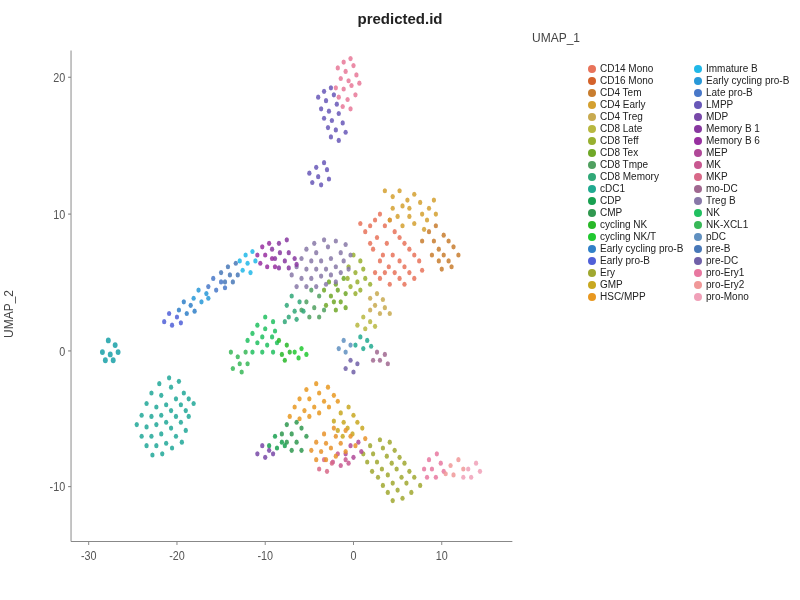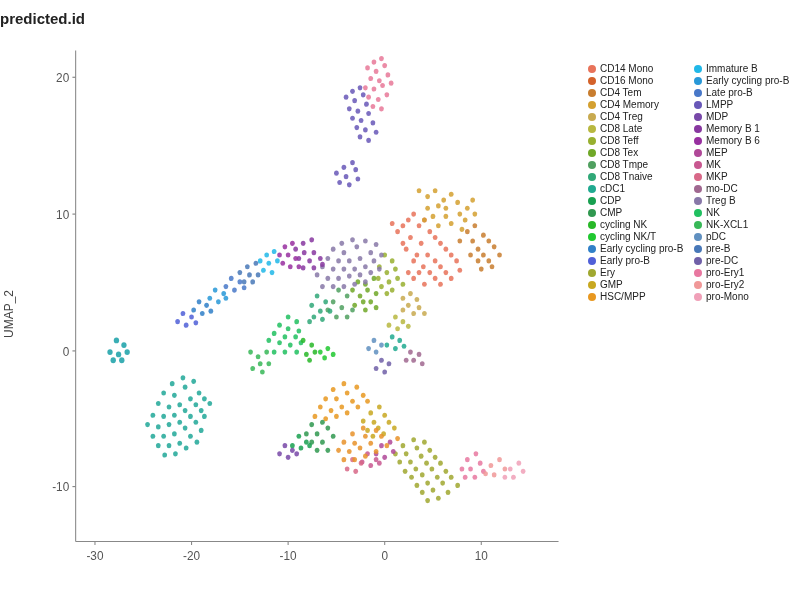--- a/index.html
+++ b/index.html
@@ -9,20 +9,21 @@
       background: #fff;
       font-family: Arial, sans-serif;
       overflow: hidden;
     }
     #main-container {
       width: 800px;
       height: 600px;
       position: relative;
       display: flex;
       flex-direction: column;
+      align-items: center;
     }
     #chart-title {
       font-size: 15px;
       font-weight: bold;
       margin-top: 10px;
       margin-bottom: 0px;
       color: #222;
     }
     #chart-area {
       display: flex;
@@ -724,20 +725,21 @@
               <circle cx="336" cy="50" r="2.2"></circle>
               <circle cx="344" cy="48" r="2.2"></circle>
             <circle cx="323" cy="60" r="2.2"></circle>
               <circle cx="332" cy="62" r="2.2"></circle>
               <circle cx="340" cy="58" r="2.2"></circle>
             <circle cx="327" cy="68" r="2.2"></circle>
               <circle cx="335" cy="70" r="2.2"></circle>
           </g>
         </svg>
       </div>
+      <div id="x-label">UMAP_1</div>
     </div>
     <div id="legend">
     <div class="legend-item">
           <div class="legend-dot" style="background: rgb(232, 115, 90);"></div>
           <span class="legend-label">CD14 Mono</span>
         </div>
         <div class="legend-item">
           <div class="legend-dot" style="background: rgb(32, 184, 232);"></div>
           <span class="legend-label">Immature B</span>
         </div>
@@ -752,21 +754,21 @@
         <div class="legend-item">
           <div class="legend-dot" style="background: rgb(200, 125, 47);"></div>
           <span class="legend-label">CD4 Tem</span>
         </div>
         <div class="legend-item">
           <div class="legend-dot" style="background: rgb(72, 120, 200);"></div>
           <span class="legend-label">Late pro-B</span>
         </div>
         <div class="legend-item">
           <div class="legend-dot" style="background: rgb(212, 160, 48);"></div>
-          <span class="legend-label">CD4 Memory</span>
+          <span class="legend-label">CD4 Early</span>
         </div>
         <div class="legend-item">
           <div class="legend-dot" style="background: rgb(104, 88, 184);"></div>
           <span class="legend-label">LMPP</span>
         </div>
         <div class="legend-item">
           <div class="legend-dot" style="background: rgb(200, 170, 80);"></div>
           <span class="legend-label">CD4 Treg</span>
         </div>
         <div class="legend-item">
@@ -800,21 +802,21 @@
         <div class="legend-item">
           <div class="legend-dot" style="background: rgb(80, 160, 96);"></div>
           <span class="legend-label">CD8 Tmpe</span>
         </div>
         <div class="legend-item">
           <div class="legend-dot" style="background: rgb(200, 88, 144);"></div>
           <span class="legend-label">MK</span>
         </div>
         <div class="legend-item">
           <div class="legend-dot" style="background: rgb(48, 168, 120);"></div>
-          <span class="legend-label">CD8 Tnaive</span>
+          <span class="legend-label">CD8 Memory</span>
         </div>
         <div class="legend-item">
           <div class="legend-dot" style="background: rgb(216, 104, 136);"></div>
           <span class="legend-label">MKP</span>
         </div>
         <div class="legend-item">
           <div class="legend-dot" style="background: rgb(32, 170, 144);"></div>
           <span class="legend-label">cDC1</span>
         </div>
         <div class="legend-item">

